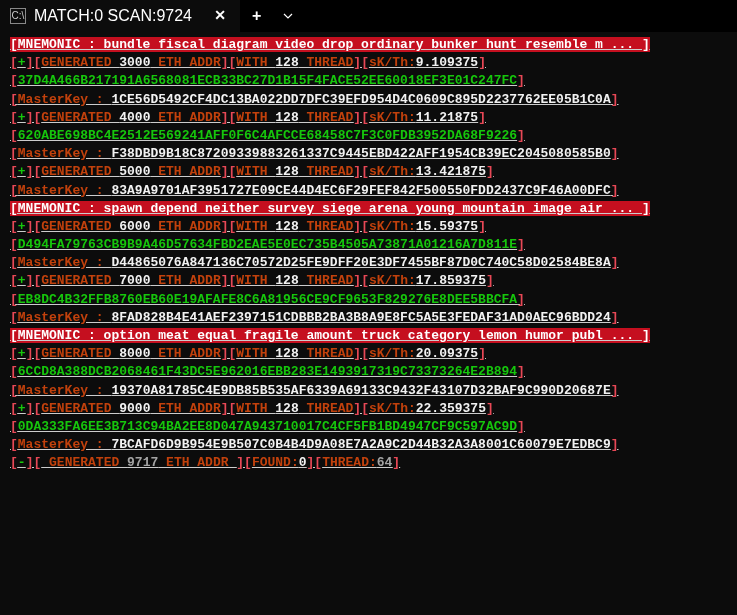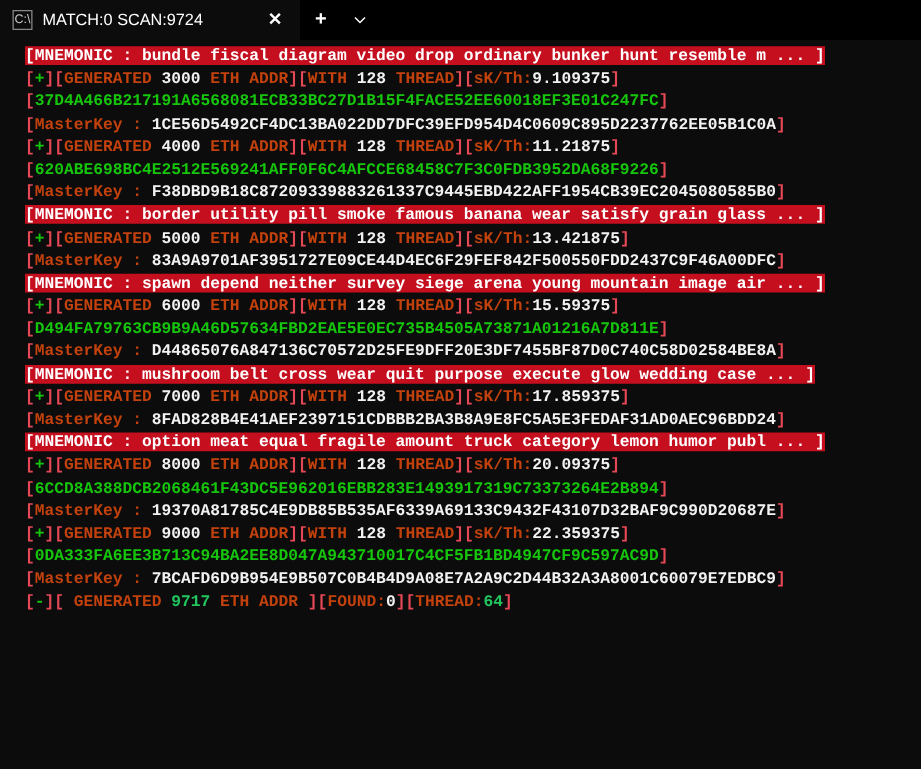--- a/index.html
+++ b/index.html
@@ -32,35 +32,36 @@
   }
   .tab-icon {
     width: 16px; height: 16px;
     display: flex; align-items: center; justify-content: center;
     color: #ccc;
     font-size: 10px;
     border: 1px solid #888;
     font-family: sans-serif;
     font-weight: normal;
   }
-  .tab-title { color: #ffffff; font-family: 'Segoe UI', sans-serif; font-size: 13px; font-weight: normal; flex:1;}
+  .tab-title { color: #ffffff; font-family: 'Segoe UI', sans-serif; font-size: 16px; font-weight: normal; flex:1;}
   .tab-close { color: #ffffff; font-size: 14px; cursor: pointer; font-family: sans-serif; padding:0 4px;}
   .tab-new { color: #ffffff; display:flex; align-items:center; padding: 0 12px; font-size:16px; cursor:pointer; font-family: sans-serif;}
   .tab-dd { color: #ffffff; display:flex; align-items:center; padding: 0 10px; font-size:11px; cursor:pointer; font-family: sans-serif;}
   
   .terminal {
-    padding: 4px 20px;
+    padding: 4px 10px;
+    text-decoration: underline;
   }
   .line { white-space: pre; letter-spacing: 0px; margin-bottom: 0px;}
   
   .c-red { color: #e74856; }
   .c-yel { color: #c2410c; }
   .c-grn { color: #16c60c; }
   .c-wht { color: #f2f2f2; }
-  .c-cyan { color: #22c55e; margin-top: 28px; }
+  .c-cyan { color: #a3a3a3; margin-top: 28px; }
   
   .bg-red { background: #c50f1f; color: #ffffff; }
   
 </style>
 </head>
 <body>
 
 <div class="titlebar">
   <div class="tab">
     <span class="tab-icon">C:\</span>
@@ -76,29 +77,28 @@
 </div>
 
 <div class="terminal" id="term">
     <div class="line"><span class="bg-red">[MNEMONIC : bundle fiscal diagram video drop ordinary bunker hunt resemble m ... ]</span></div>
     <div class="line"><span class="c-red">[</span><span class="c-grn">+</span><span class="c-red">][</span><span class="c-yel">GENERATED </span><span class="c-wht">3000</span><span class="c-yel"> ETH ADDR</span><span class="c-red">][</span><span class="c-yel">WITH </span><span class="c-wht">128</span><span class="c-yel"> THREAD</span><span class="c-red">][</span><span class="c-yel">sK/Th:</span><span class="c-wht">9.109375</span><span class="c-red">]</span></div>
     <div class="line"><span class="c-red">[</span><span class="c-grn">37D4A466B217191A6568081ECB33BC27D1B15F4FACE52EE60018EF3E01C247FC</span><span class="c-red">]</span></div>
     <div class="line"><span class="c-red">[</span><span class="c-yel">MasterKey : </span><span class="c-wht">1CE56D5492CF4DC13BA022DD7DFC39EFD954D4C0609C895D2237762EE05B1C0A</span><span class="c-red">]</span></div>
     <div class="line"><span class="c-red">[</span><span class="c-grn">+</span><span class="c-red">][</span><span class="c-yel">GENERATED </span><span class="c-wht">4000</span><span class="c-yel"> ETH ADDR</span><span class="c-red">][</span><span class="c-yel">WITH </span><span class="c-wht">128</span><span class="c-yel"> THREAD</span><span class="c-red">][</span><span class="c-yel">sK/Th:</span><span class="c-wht">11.21875</span><span class="c-red">]</span></div>
     <div class="line"><span class="c-red">[</span><span class="c-grn">620ABE698BC4E2512E569241AFF0F6C4AFCCE68458C7F3C0FDB3952DA68F9226</span><span class="c-red">]</span></div>
     <div class="line"><span class="c-red">[</span><span class="c-yel">MasterKey : </span><span class="c-wht">F38DBD9B18C87209339883261337C9445EBD422AFF1954CB39EC2045080585B0</span><span class="c-red">]</span></div>
-    <div class="line"><span class="bg-red">[MNEMONIC : border utility pill smoke famous banana wear satisfy grain glass ... ]</span></div>
     <div class="line"><span class="c-red">[</span><span class="c-grn">+</span><span class="c-red">][</span><span class="c-yel">GENERATED </span><span class="c-wht">5000</span><span class="c-yel"> ETH ADDR</span><span class="c-red">][</span><span class="c-yel">WITH </span><span class="c-wht">128</span><span class="c-yel"> THREAD</span><span class="c-red">][</span><span class="c-yel">sK/Th:</span><span class="c-wht">13.421875</span><span class="c-red">]</span></div>
     <div class="line"><span class="c-red">[</span><span class="c-yel">MasterKey : </span><span class="c-wht">83A9A9701AF3951727E09CE44D4EC6F29FEF842F500550FDD2437C9F46A00DFC</span><span class="c-red">]</span></div>
     <div class="line"><span class="bg-red">[MNEMONIC : spawn depend neither survey siege arena young mountain image air ... ]</span></div>
     <div class="line"><span class="c-red">[</span><span class="c-grn">+</span><span class="c-red">][</span><span class="c-yel">GENERATED </span><span class="c-wht">6000</span><span class="c-yel"> ETH ADDR</span><span class="c-red">][</span><span class="c-yel">WITH </span><span class="c-wht">128</span><span class="c-yel"> THREAD</span><span class="c-red">][</span><span class="c-yel">sK/Th:</span><span class="c-wht">15.59375</span><span class="c-red">]</span></div>
     <div class="line"><span class="c-red">[</span><span class="c-grn">D494FA79763CB9B9A46D57634FBD2EAE5E0EC735B4505A73871A01216A7D811E</span><span class="c-red">]</span></div>
     <div class="line"><span class="c-red">[</span><span class="c-yel">MasterKey : </span><span class="c-wht">D44865076A847136C70572D25FE9DFF20E3DF7455BF87D0C740C58D02584BE8A</span><span class="c-red">]</span></div>
-    <div class="line"><span class="bg-red">[MNEMONIC : mushroom belt cross wear quit purpose execute glow wedding case ... ]</span></div>
     <div class="line"><span class="c-red">[</span><span class="c-grn">+</span><span class="c-red">][</span><span class="c-yel">GENERATED </span><span class="c-wht">7000</span><span class="c-yel"> ETH ADDR</span><span class="c-red">][</span><span class="c-yel">WITH </span><span class="c-wht">128</span><span class="c-yel"> THREAD</span><span class="c-red">][</span><span class="c-yel">sK/Th:</span><span class="c-wht">17.859375</span><span class="c-red">]</span></div>
+    <div class="line"><span class="c-red">[</span><span class="c-grn">EB8DC4B32FFB8760EB60E19AFAFE8C6A81956CE9CF9653F829276E8DEE5BBCFA</span><span class="c-red">]</span></div>
     <div class="line"><span class="c-red">[</span><span class="c-yel">MasterKey : </span><span class="c-wht">8FAD828B4E41AEF2397151CDBBB2BA3B8A9E8FC5A5E3FEDAF31AD0AEC96BDD24</span><span class="c-red">]</span></div>
     <div class="line"><span class="bg-red">[MNEMONIC : option meat equal fragile amount truck category lemon humor publ ... ]</span></div>
     <div class="line"><span class="c-red">[</span><span class="c-grn">+</span><span class="c-red">][</span><span class="c-yel">GENERATED </span><span class="c-wht">8000</span><span class="c-yel"> ETH ADDR</span><span class="c-red">][</span><span class="c-yel">WITH </span><span class="c-wht">128</span><span class="c-yel"> THREAD</span><span class="c-red">][</span><span class="c-yel">sK/Th:</span><span class="c-wht">20.09375</span><span class="c-red">]</span></div>
     <div class="line"><span class="c-red">[</span><span class="c-grn">6CCD8A388DCB2068461F43DC5E962016EBB283E1493917319C73373264E2B894</span><span class="c-red">]</span></div>
     <div class="line"><span class="c-red">[</span><span class="c-yel">MasterKey : </span><span class="c-wht">19370A81785C4E9DB85B535AF6339A69133C9432F43107D32BAF9C990D20687E</span><span class="c-red">]</span></div>
     <div class="line"><span class="c-red">[</span><span class="c-grn">+</span><span class="c-red">][</span><span class="c-yel">GENERATED </span><span class="c-wht">9000</span><span class="c-yel"> ETH ADDR</span><span class="c-red">][</span><span class="c-yel">WITH </span><span class="c-wht">128</span><span class="c-yel"> THREAD</span><span class="c-red">][</span><span class="c-yel">sK/Th:</span><span class="c-wht">22.359375</span><span class="c-red">]</span></div>
     <div class="line"><span class="c-red">[</span><span class="c-grn">0DA333FA6EE3B713C94BA2EE8D047A943710017C4CF5FB1BD4947CF9C597AC9D</span><span class="c-red">]</span></div>
     <div class="line"><span class="c-red">[</span><span class="c-yel">MasterKey : </span><span class="c-wht">7BCAFD6D9B954E9B507C0B4B4D9A08E7A2A9C2D44B32A3A8001C60079E7EDBC9</span><span class="c-red">]</span></div>
     <div class="line"><span class="c-red">[</span><span class="c-grn">-</span><span class="c-red">][</span><span class="c-yel"> GENERATED </span><span class="c-cyan">9717</span><span class="c-yel"> ETH ADDR </span><span class="c-red">][</span><span class="c-yel">FOUND:</span><span class="c-wht">0</span><span class="c-red">][</span><span class="c-yel">THREAD:</span><span class="c-cyan">64</span><span class="c-red">]</span></div>
   </div>

